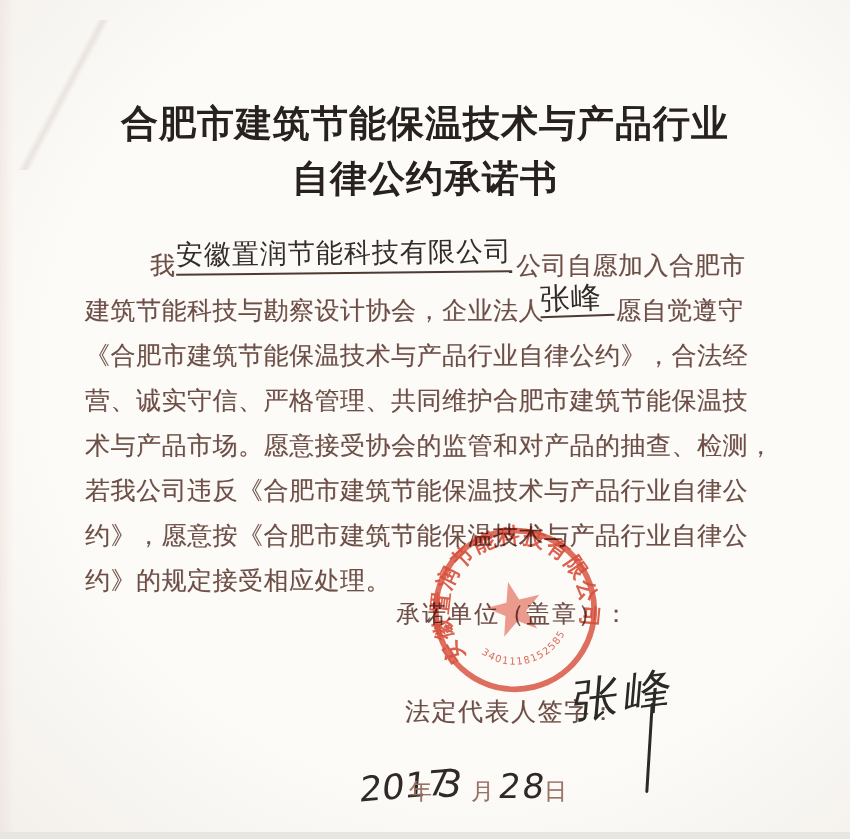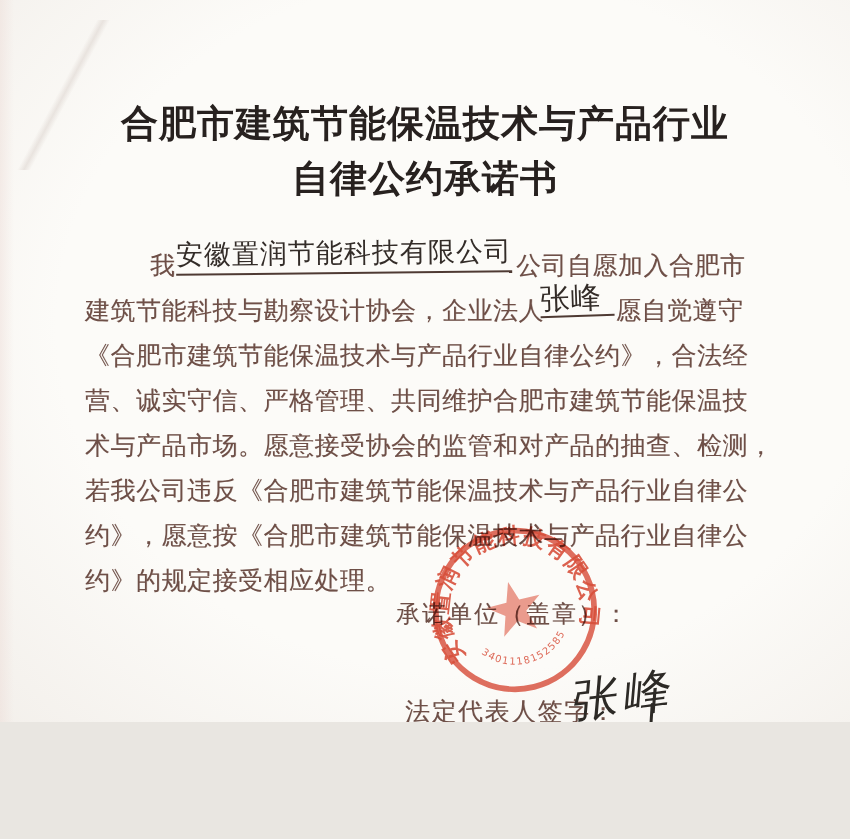--- a/index.html
+++ b/index.html
@@ -1,18 +1,18 @@
 <!DOCTYPE html>
 <html><head>
 <meta charset="utf-8">
 <style>
   html,body{margin:0;padding:0;}
   body{width:850px;height:839px;background:#e9e6e1;}
   .page{
-    position:relative;width:850px;height:722px;overflow:hidden;
+    position:relative;width:850px;height:832px;overflow:hidden;
     background:#fcfbf8;
     font-family:"Liberation Serif","DejaVu Serif",serif;
   }
   .vignette{
     position:absolute;inset:0;pointer-events:none;
     background:radial-gradient(ellipse at 55% 45%, rgba(255,255,255,0) 62%, rgba(223,214,206,0.30) 100%);
   }
   .crease{
     position:absolute;left:-30px;top:20px;width:190px;height:150px;pointer-events:none;
     background:linear-gradient(118deg, transparent 47%, rgba(213,203,197,0.45) 49.5%, transparent 52%);

